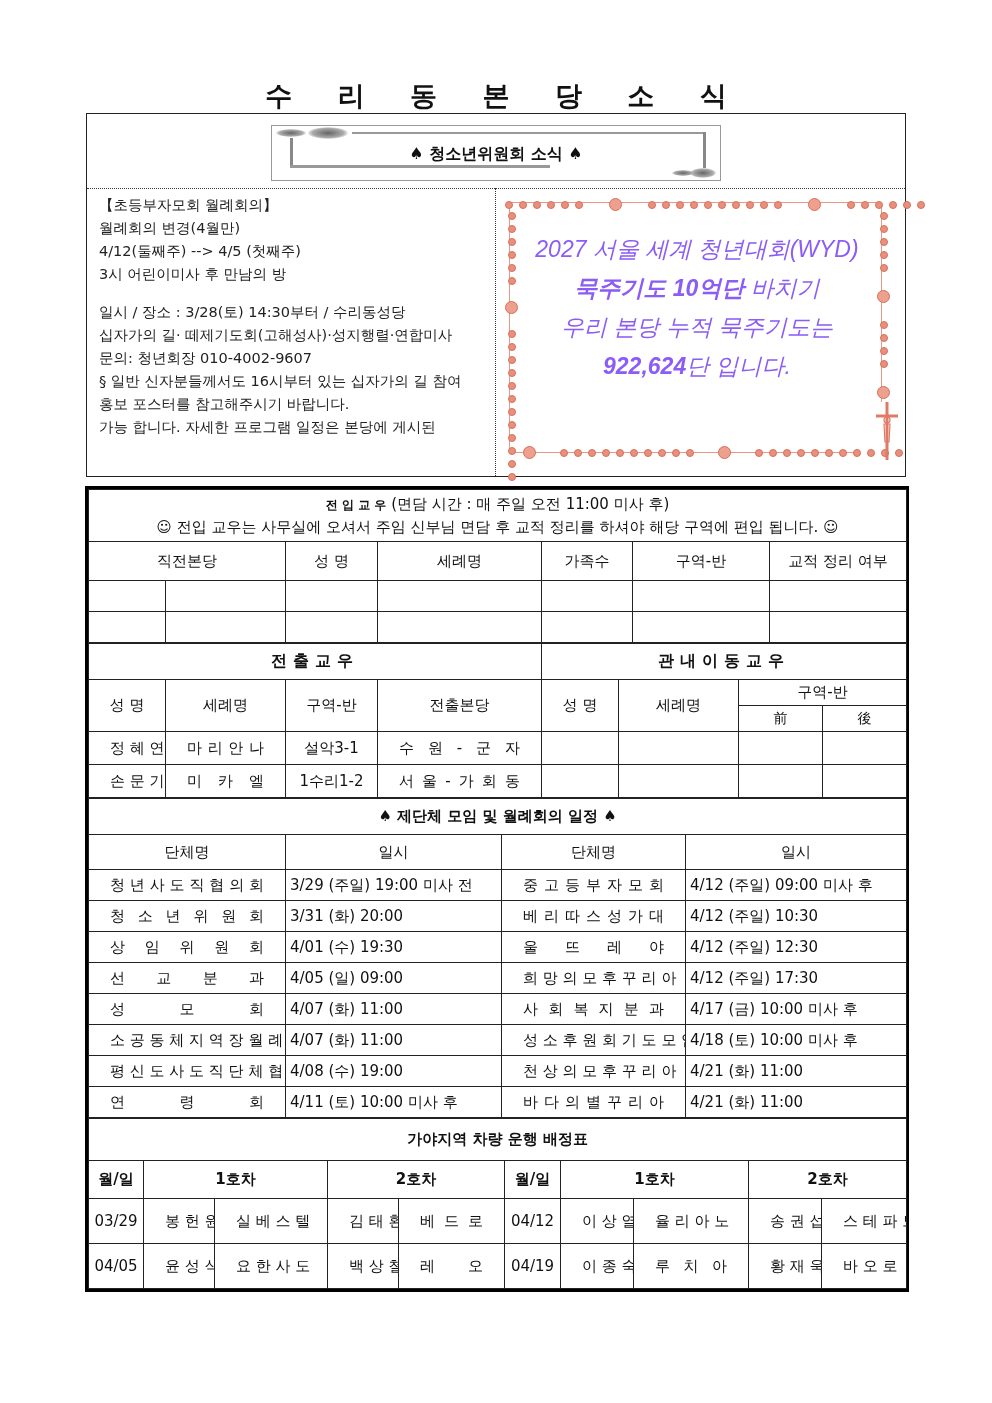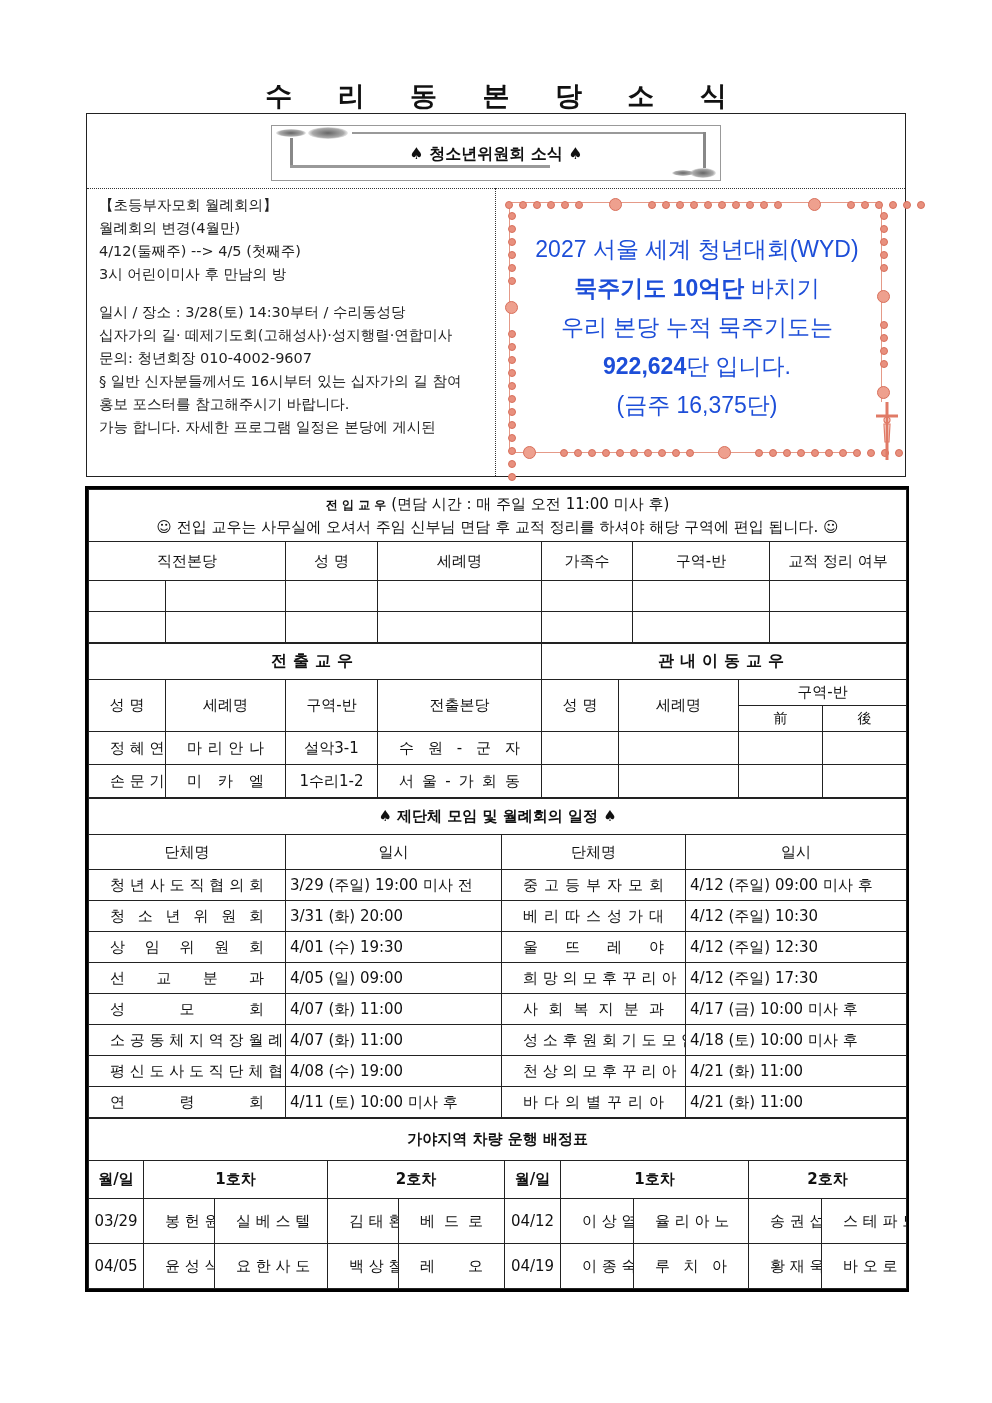--- a/index.html
+++ b/index.html
@@ -21,21 +21,21 @@
   .news .head { font-weight:normal; }
   .news .gap { height:15px; }
 
   
   .rosary { position:absolute; left:418px; top:80px; width:392px; height:276px; }
   .rosary .bead-row { position:absolute; display:flex; align-items:center; }
   .bead { width:8px; height:8px; border-radius:50%; background:#e8907e; border:1px solid #d8705c; box-sizing:border-box; }
   .bead.big { width:13px; height:13px; background:#eea08e; }
   .rosary .line-h { position:absolute; height:1px; background:#e59a88; }
   .rosary .line-v { position:absolute; width:1px; background:#e59a88; }
-  .rosary-text { position:absolute; left:22px; top:36px; width:340px; text-align:center; font-family:"Liberation Sans", sans-serif; font-size:23px; line-height:39px; color:#1d4ed8; }
+  .rosary-text { position:absolute; left:22px; top:36px; width:340px; text-align:center; font-family:"Liberation Sans", sans-serif; font-size:23px; line-height:39px; color:#8b5cf6;font-style:italic; }
   .rosary-text b { font-weight:bold; }
   .crucifix { position:absolute; left:370px; top:208px; }
 
   
   .main-table { position:absolute; left:85px; top:486px; width:824px; border:3px solid #000; box-sizing:border-box; }
   table.grid { border-collapse:collapse; width:100%; table-layout:fixed; font-size:15px; }
   table.grid td, table.grid th { border:1px solid #222; padding:0; text-align:center; vertical-align:middle; font-weight:normal; overflow:hidden; white-space:nowrap; }
   table.grid th { font-weight:normal; }
   .dotl { border-left:1px dotted #222 !important; }
   .justify { text-align:left; text-align-last:justify; padding:0 21px !important; letter-spacing:0; }
@@ -184,21 +184,20 @@
         <div class="bead"></div>
       <div style="height:8px"></div>
         <div class="bead big"></div>
     </div>
 
     <div class="rosary-text">
       <div>2027 서울 세계 청년대회(WYD)</div>
       <div><b>묵주기도 10억단</b><span> 바치기</span></div>
       <div>우리 본당 누적 묵주기도는</div>
       <div><b>922,624</b><span>단 입니다.</span></div>
-      <div>(금주 16,375단)</div>
     </div>
 
     <svg class="crucifix" width="24" height="60" viewBox="0 0 24 60">
       <line x1="12" y1="0" x2="12" y2="58" stroke="#e07a66" stroke-width="3"></line>
       <line x1="1" y1="14" x2="23" y2="14" stroke="#e07a66" stroke-width="3"></line>
       <circle cx="12" cy="18" r="3" fill="none" stroke="#e07a66" stroke-width="1.2"></circle>
       <path d="M9 22 L15 22 L14 40 L10 40 Z" fill="none" stroke="#e07a66" stroke-width="1.2"></path>
     </svg>
   </div>
 </div>

